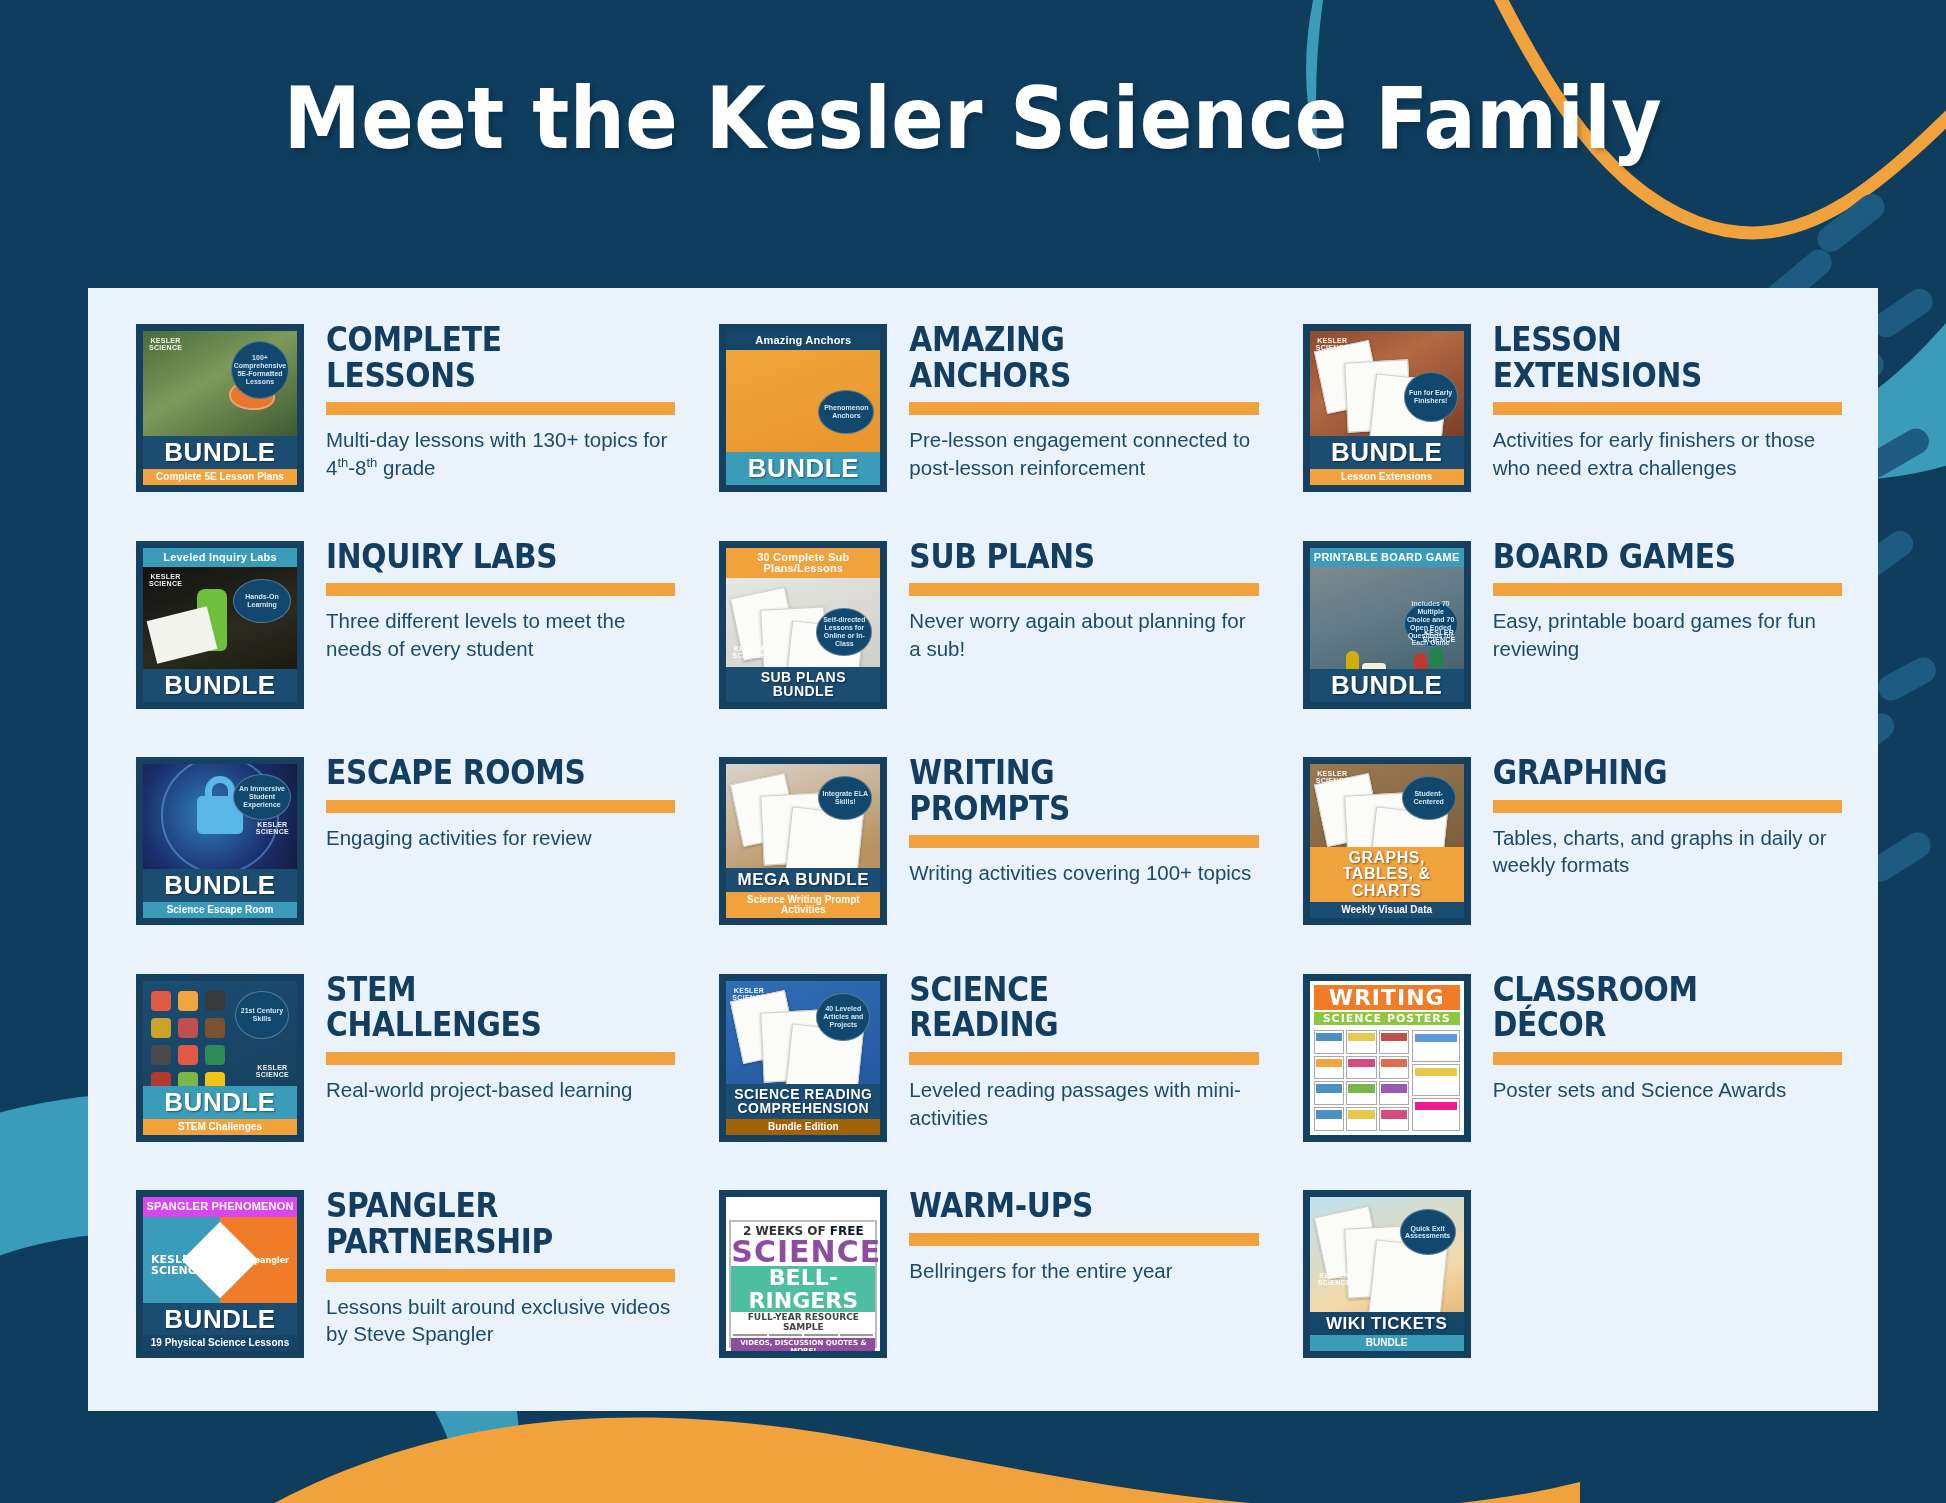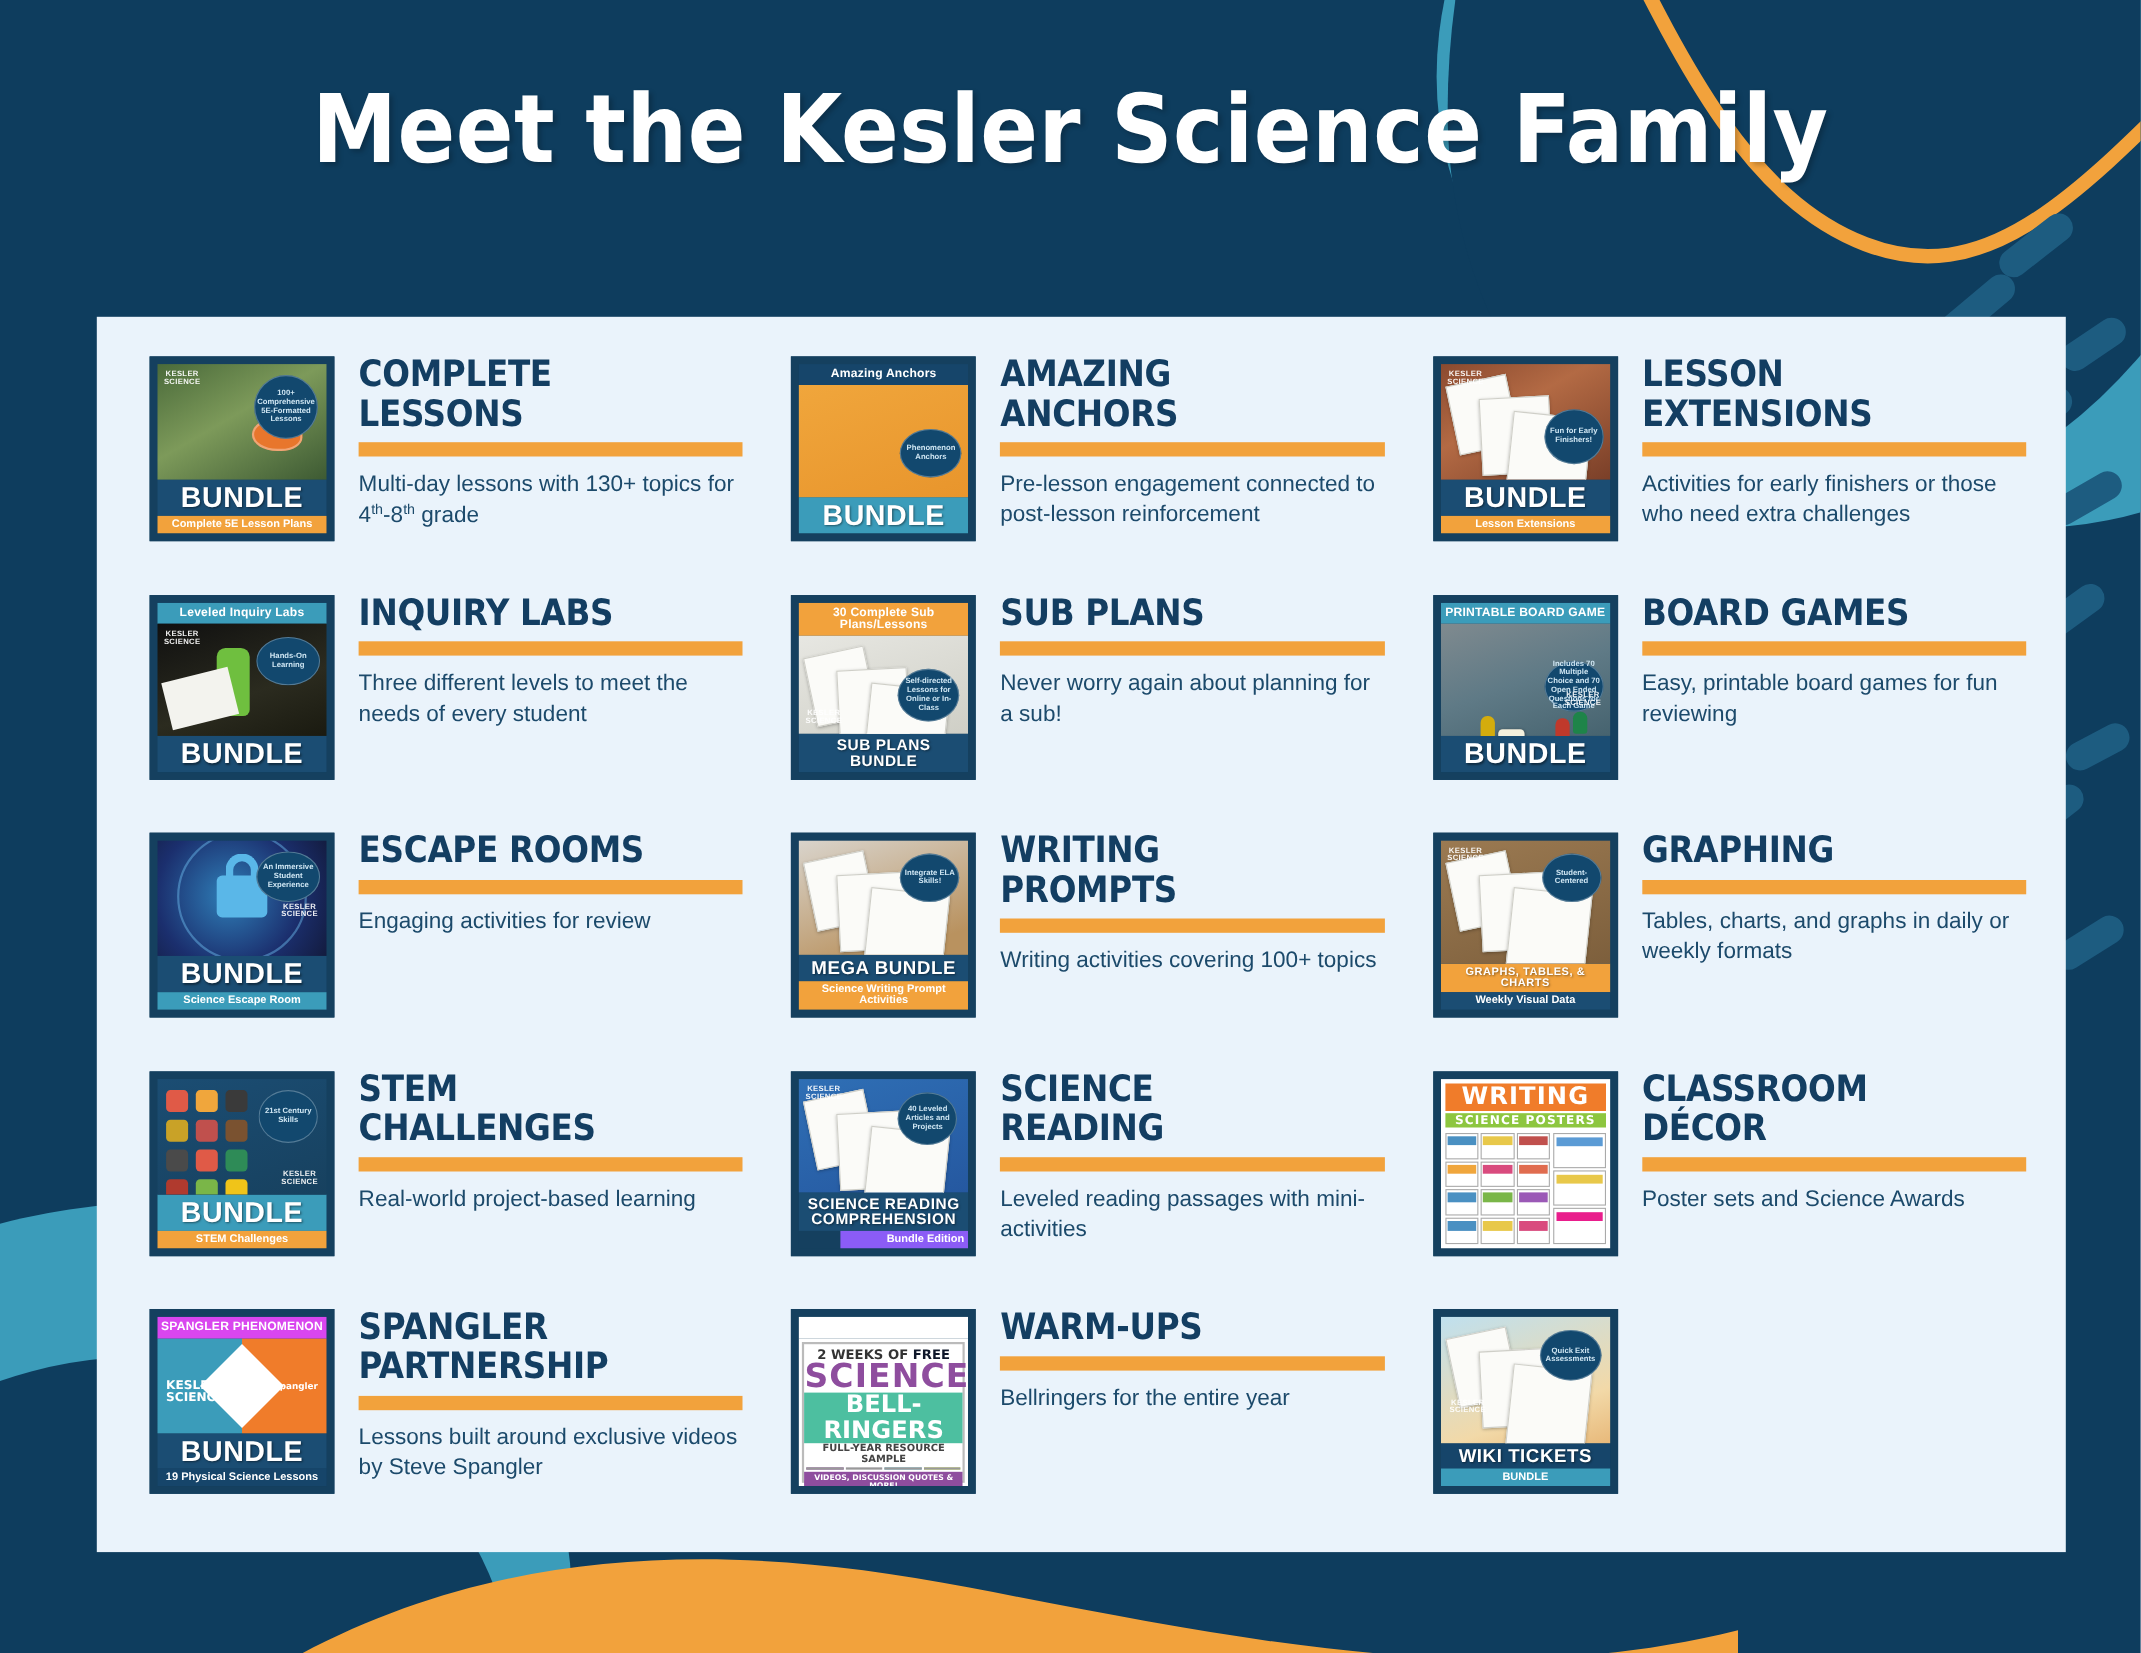--- a/index.html
+++ b/index.html
@@ -353,21 +353,21 @@
       <div class="card">
         <div class="thumb">
           <div class="art">
             <div class="photo" style="background: linear-gradient(160deg, rgb(155, 122, 82), rgb(125, 95, 60));">
               <div style="position: absolute; background: rgb(251, 251, 248); border: 1px solid rgb(207, 207, 200); width: 56px; height: 64px; left: 10px; top: 14px; transform: rotate(-12deg); box-shadow: rgba(0, 0, 0, 0.3) 0px 1px 3px;"></div>
               <div style="position: absolute; background: rgb(251, 251, 248); border: 1px solid rgb(207, 207, 200); width: 64px; height: 70px; left: 36px; top: 30px; transform: rotate(-3deg); box-shadow: rgba(0, 0, 0, 0.3) 0px 1px 3px;"></div>
               <div style="position: absolute; background: rgb(251, 251, 248); border: 1px solid rgb(207, 207, 200); width: 72px; height: 76px; left: 62px; top: 46px; transform: rotate(6deg); box-shadow: rgba(0, 0, 0, 0.3) 0px 1px 3px;"></div>
               <div class="badge" style="top: 12px; right: 8px; width: 54px; height: 44px;">Student-Centered</div>
               <div class="ks-logo" style="top: 6px; left: 6px;">KESLER<br>SCIENCE</div>
             </div>
-            <div class="band band-main" style="background: rgb(242, 162, 60); padding: 3px 2px; white-space: pre-line; font-size: 10px;">GRAPHS, TABLES, &amp; CHARTS</div>
+            <div class="band band-main" style="background: rgb(242, 162, 60); padding: 3px 2px; white-space: pre-line; font-size: 16px;">GRAPHS, TABLES, &amp; CHARTS</div>
             <div class="band band-sub" style="background: rgb(27, 77, 115); padding: 3px 2px;">Weekly Visual Data</div>
           </div>
         </div>
         <div class="body">
           <div class="card-title">GRAPHING</div>
           <div class="rule"></div>
           <div class="desc">Tables, charts, and graphs in daily or weekly formats</div>
         </div>
       </div>
       <div class="card">
@@ -407,21 +407,21 @@
           <div class="art">
             <div class="photo" style="background: linear-gradient(160deg, rgb(47, 111, 181), rgb(37, 88, 160));">
               <div style="position: absolute; background: rgb(251, 251, 248); border: 1px solid rgb(207, 207, 200); width: 56px; height: 64px; left: 10px; top: 14px; transform: rotate(-12deg); box-shadow: rgba(0, 0, 0, 0.3) 0px 1px 3px;"></div>
               <div style="position: absolute; background: rgb(251, 251, 248); border: 1px solid rgb(207, 207, 200); width: 64px; height: 70px; left: 36px; top: 30px; transform: rotate(-3deg); box-shadow: rgba(0, 0, 0, 0.3) 0px 1px 3px;"></div>
               <div style="position: absolute; background: rgb(251, 251, 248); border: 1px solid rgb(207, 207, 200); width: 72px; height: 76px; left: 62px; top: 46px; transform: rotate(6deg); box-shadow: rgba(0, 0, 0, 0.3) 0px 1px 3px;"></div>
               <div class="badge" style="top: 12px; right: 10px; width: 54px; height: 48px;">40 Leveled Articles and Projects</div>
               <div class="ks-logo" style="top: 6px; left: 6px;">KESLER<br>SCIENCE</div>
             </div>
             <div class="band band-main" style="background: rgb(27, 77, 115); padding: 3px 2px; white-space: pre-line; font-size: 14px;">SCIENCE READING
 COMPREHENSION</div>
-            <div class="band band-sub" style="background: #8b5cf6; padding: 3px 2px; margin-left: 38px;">Bundle Edition</div>
+            <div class="band band-sub" style="background: #a16207; padding: 3px 2px;">Bundle Edition</div>
           </div>
         </div>
         <div class="body">
           <div class="card-title">SCIENCE
 READING</div>
           <div class="rule"></div>
           <div class="desc">Leveled reading passages with mini-activities</div>
         </div>
       </div>
       <div class="card">

